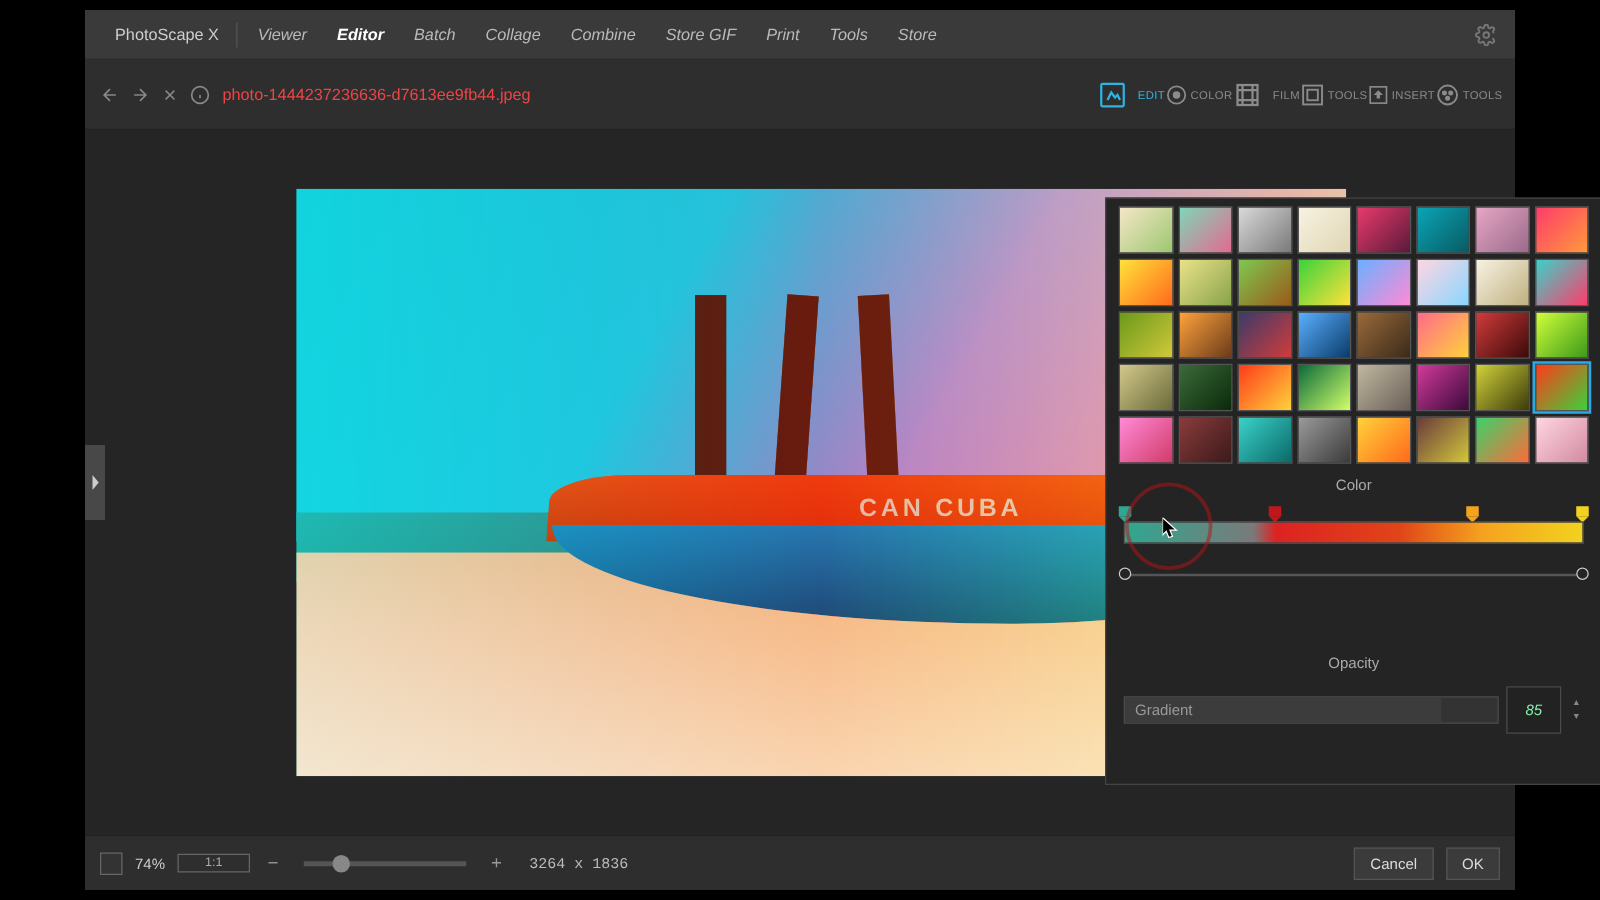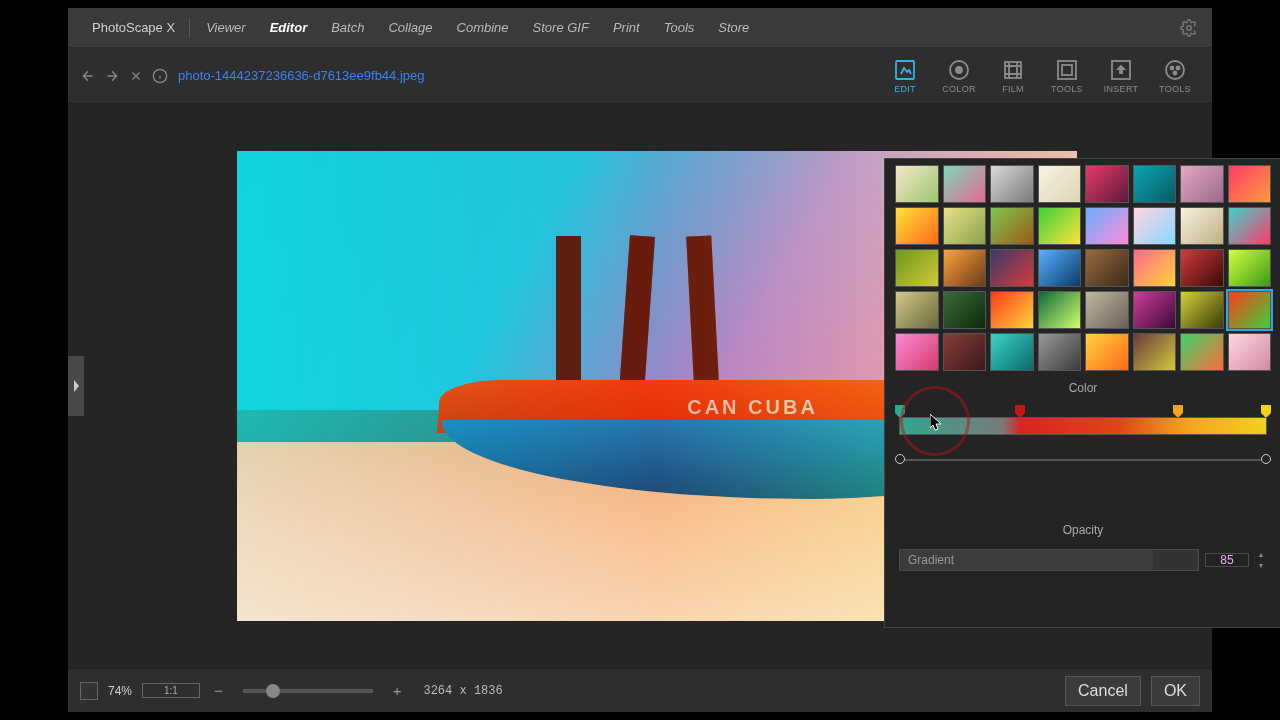--- a/index.html
+++ b/index.html
@@ -10,24 +10,24 @@
   .menubar { height: 40px; background: #3a3a3a; display: flex; align-items: center; padding: 0 14px; gap: 0; border-bottom: 1px solid #2a2a2a; }
   .menubar .brand { color: #cfcfcf; font-weight: 500; padding: 0 10px; }
   .menubar .sep { width: 1px; height: 20px; background: #555; margin: 0 4px; }
   .menubar .mitem { color: #bababa; padding: 0 12px; cursor: pointer; font-style: italic; }
   .menubar .mitem.active { color: #fff; font-weight: 600; }
   .menubar .gear { margin-left: auto; color: #777; }
 
   
   .toolbar { height: 56px; background: #2e2e2e; display: flex; align-items: center; padding: 0 10px; border-bottom: 1px solid #222; }
   .navbtn { width: 20px; height: 20px; color: #888; display: flex; align-items: center; justify-content: center; margin-right: 4px; cursor: pointer; }
-  .filename { color: #3b82f6; font-size: 13px; margin-left: 4px; }
+  .filename { color: #ef4444; font-size: 13px; margin-left: 4px; }
   .toolspacer { flex: 1; }
   .righttools { display: flex; gap: 0; }
-  .toolbtn { width: 54px; display: flex; flex-direction: column; align-items: center; justify-content: flex-start; gap: 2px; cursor: pointer; color: #8b8b8b; }
+  .toolbtn { width: 54px; display: flex; flex-direction: row; align-items: center; justify-content: space-between; gap: 2px; cursor: pointer; color: #8b8b8b; }
   .toolbtn.active { color: #2fb3e3; }
   .toolbtn .ticon { width: 24px; height: 24px; }
   .toolbtn .tlabel { font-size: 9px; letter-spacing: 0.3px; }
 
   
   .main { flex: 1; display: flex; position: relative; background: #252525; }
   .sidecollapse { position: absolute; left: 0; top: 50%; transform: translateY(-50%); width: 16px; height: 60px; background: #484848; display: flex; align-items: center; justify-content: center; color: #ccc; cursor: pointer; }
   .canvaswrap { flex: 1; display: flex; align-items: center; justify-content: center; position: relative; padding: 20px 0 20px 34px; }
   .canvas { width: 840px; height: 470px; position: relative; overflow: hidden; }
   .photo { position: absolute; inset: 0; }
@@ -71,38 +71,38 @@
 
   .anglebar-wrap { position:relative; margin-top:6px; height:16px; }
   .anglebar { position:absolute; left:4px; right:4px; top:6px; height:2px; background:#555; }
   .ahandle { position:absolute; top:1px; width:10px; height:10px; border:1.5px solid #ccc; border-radius:50%; background:#242424; cursor:pointer; }
 
   .opacity-sec { margin-top:54px; }
   .locrow { display:flex; align-items:center; gap:6px; margin-top:12px; padding: 0 4px; }
   .locslider { flex:1; height:22px; background:#333; border:1px solid #4a4a4a; position:relative; display:flex; align-items:center; padding:0 8px; color:#999; font-size:12px; }
   .locslider .fill { position:absolute; left:0; top:0; bottom:0; width:85%; background: #3c3c3c; }
   .locslider span { position:relative; }
-  .locval { width:44px; height:14px; background:#222; border:1px solid #4a4a4a; color:#f0abfc; font-size:12px; display:flex; align-items:center; justify-content:center; }
+  .locval { width:44px; height:38px; background:#222; border:1px solid #4a4a4a; color:#86efac; font-size:12px; display:flex; align-items:center; justify-content:center;font-style:italic; }
   .stepper { width:12px; height:22px; display:flex; flex-direction:column; }
   .stepper div { flex:1; display:flex; align-items:center; justify-content:center; color:#888; font-size:7px; cursor:pointer; }
 
   .cursor-ring { position:absolute; width:70px; height:70px; border:3px solid rgba(180,20,20,0.5); border-radius:50%; pointer-events:none; z-index:60; }
   .cursor-arrow { position:absolute; z-index:61; color:#fff; font-size:14px; pointer-events:none; }
 
   
   .bottombar { height: 44px; background: #2e2e2e; border-top: 1px solid #222; display:flex; align-items:center; padding: 0 12px; gap:10px; }
   .sq { width:18px; height:18px; border:1px solid #666; background:#333; cursor:pointer; }
   .zoomval { color:#ccc; font-size:12px; }
   .onetoone { padding:1px 21px; border:1px solid #666; color:#aaa; font-size:10px; cursor:pointer; }
   .zslider { width:130px; height:4px; background:#555; position:relative; margin:0 6px; }
   .zslider .zh { position:absolute; top:-5px; left:18%; width:14px; height:14px; background:#888; border-radius:50%; cursor:pointer; }
   .zminus, .zplus { color:#999; cursor:pointer; font-size:15px; padding:0 4px; }
   .dims { color:#bbb; font-size:12px; margin-left:8px;font-family:Liberation Mono, monospace; }
   .bspacer { flex:1; }
-  .btn { background:#3b3b3b; border:1px solid #555; color:#ddd; padding:5px 12px; font-size:16px; cursor:pointer; }
+  .btn { background:#3b3b3b; border:1px solid #555; color:#ddd; padding:5px 12px; font-size:12px; cursor:pointer; }
 
   svg { display:block; }
 </style>
 </head>
 <body>
 
 <div class="app">
 
   <div class="menubar">
     <div class="brand">PhotoScape X</div>

